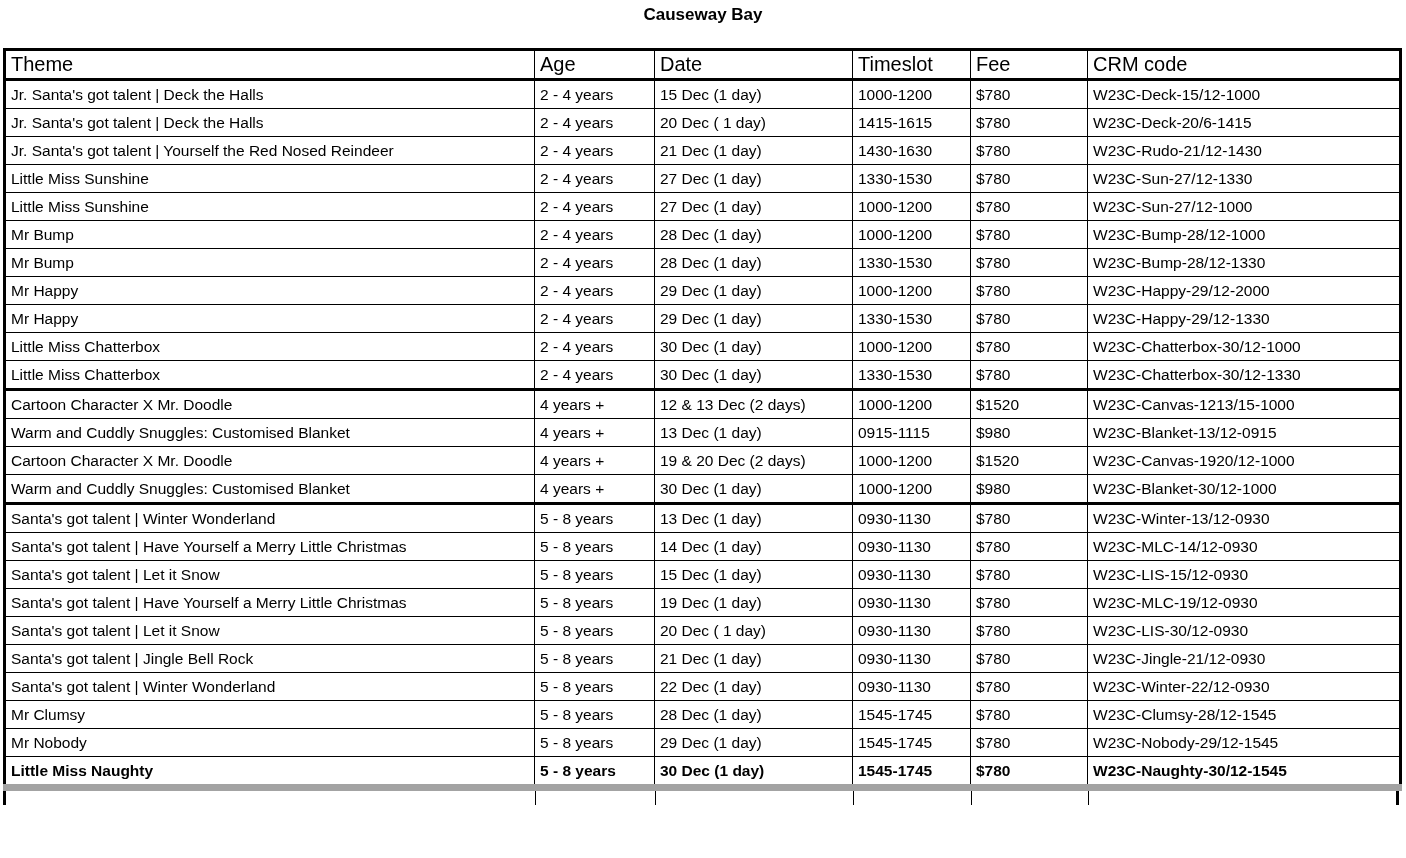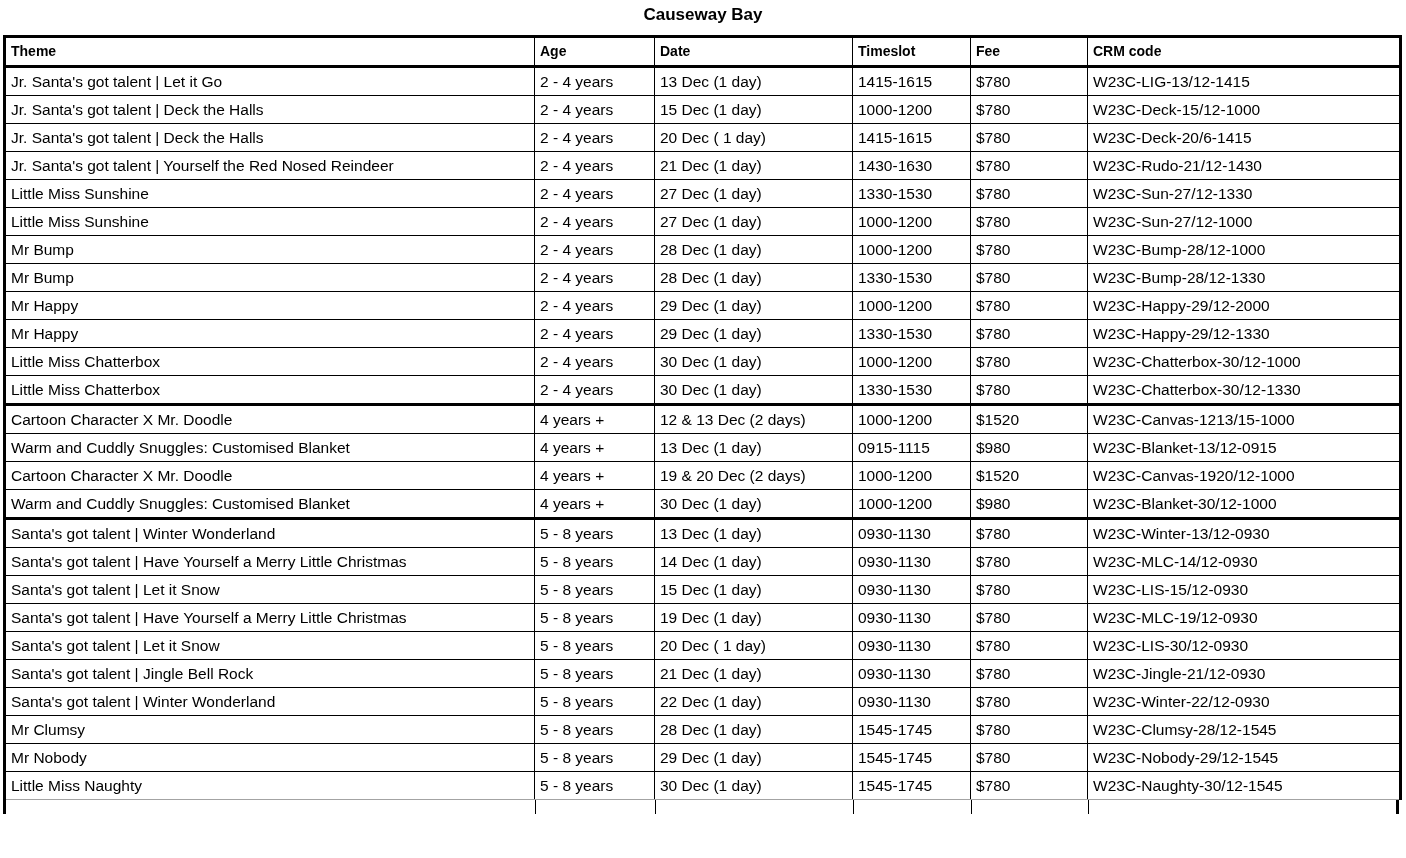--- a/index.html
+++ b/index.html
@@ -16,21 +16,21 @@
   }
   .page {
     width: 1406px;
     position: relative;
   }
   .doc-title {
     text-align: center;
     font-size: 17px;
     font-weight: bold;
     line-height: 26px;
-    padding: 2px 0 7px 0;
+    padding: 2px 0 20px 0;
   }
   table.schedule {
     border-collapse: collapse;
     table-layout: fixed;
     width: 1396px;
     margin: 0 0 0 3px;
   }
   table.schedule td, table.schedule th {
     border-left: 1px solid #000;
     border-right: 1px solid #000;
@@ -39,34 +39,34 @@
     font-size: 15.5px;
     line-height: 17px;
     padding: 4px 4px 4px 5px;
     white-space: nowrap;
     overflow: hidden;
     text-align: left;
     vertical-align: middle;
     height: 19px;
   }
   table.schedule thead th {
-    font-weight: bold;
-    font-size: 14px;
+    font-weight: normal;
+    font-size: 20px;
     border-top: 3px solid #000;
     border-bottom: 3px solid #000;
     margin-left: 40px;
   }
   
   table.schedule tr > td:first-child,
   table.schedule tr > th:first-child { border-left: 3px solid #000; }
   table.schedule tr > td:last-child,
   table.schedule tr > th:last-child { border-right: 3px solid #000; }
 
   tr.group-end > td { border-bottom: 3px solid #000; }
-  tr.last-row > td { border-bottom: 1px solid #a3a3a3; }
+  tr.last-row > td { border-bottom: 7px solid #a3a3a3; font-weight: bold; }
 
   
   col.c-theme    { width: 530px; }
   col.c-age      { width: 120px; }
   col.c-date     { width: 198px; }
   col.c-timeslot { width: 118px; }
   col.c-fee      { width: 117px; }
   col.c-crm      { width: 313px; }
 
   .tail-strip {
@@ -109,28 +109,20 @@
         <th>Theme</th>
         <th>Age</th>
         <th>Date</th>
         <th>Timeslot</th>
         <th>Fee</th>
         <th>CRM code</th>
       </tr>
     </thead>
     <tbody id="table-body">
         <tr>
-          <td>Jr. Santa's got talent | Let it Go</td>
-          <td>2 - 4 years</td>
-          <td>13 Dec (1 day)</td>
-          <td>1415-1615</td>
-          <td>$780</td>
-          <td>W23C-LIG-13/12-1415</td>
-        </tr>
-        <tr>
           <td>Jr. Santa's got talent | Deck the Halls</td>
           <td>2 - 4 years</td>
           <td>15 Dec (1 day)</td>
           <td>1000-1200</td>
           <td>$780</td>
           <td>W23C-Deck-15/12-1000</td>
         </tr>
         <tr>
           <td>Jr. Santa's got talent | Deck the Halls</td>
           <td>2 - 4 years</td>

